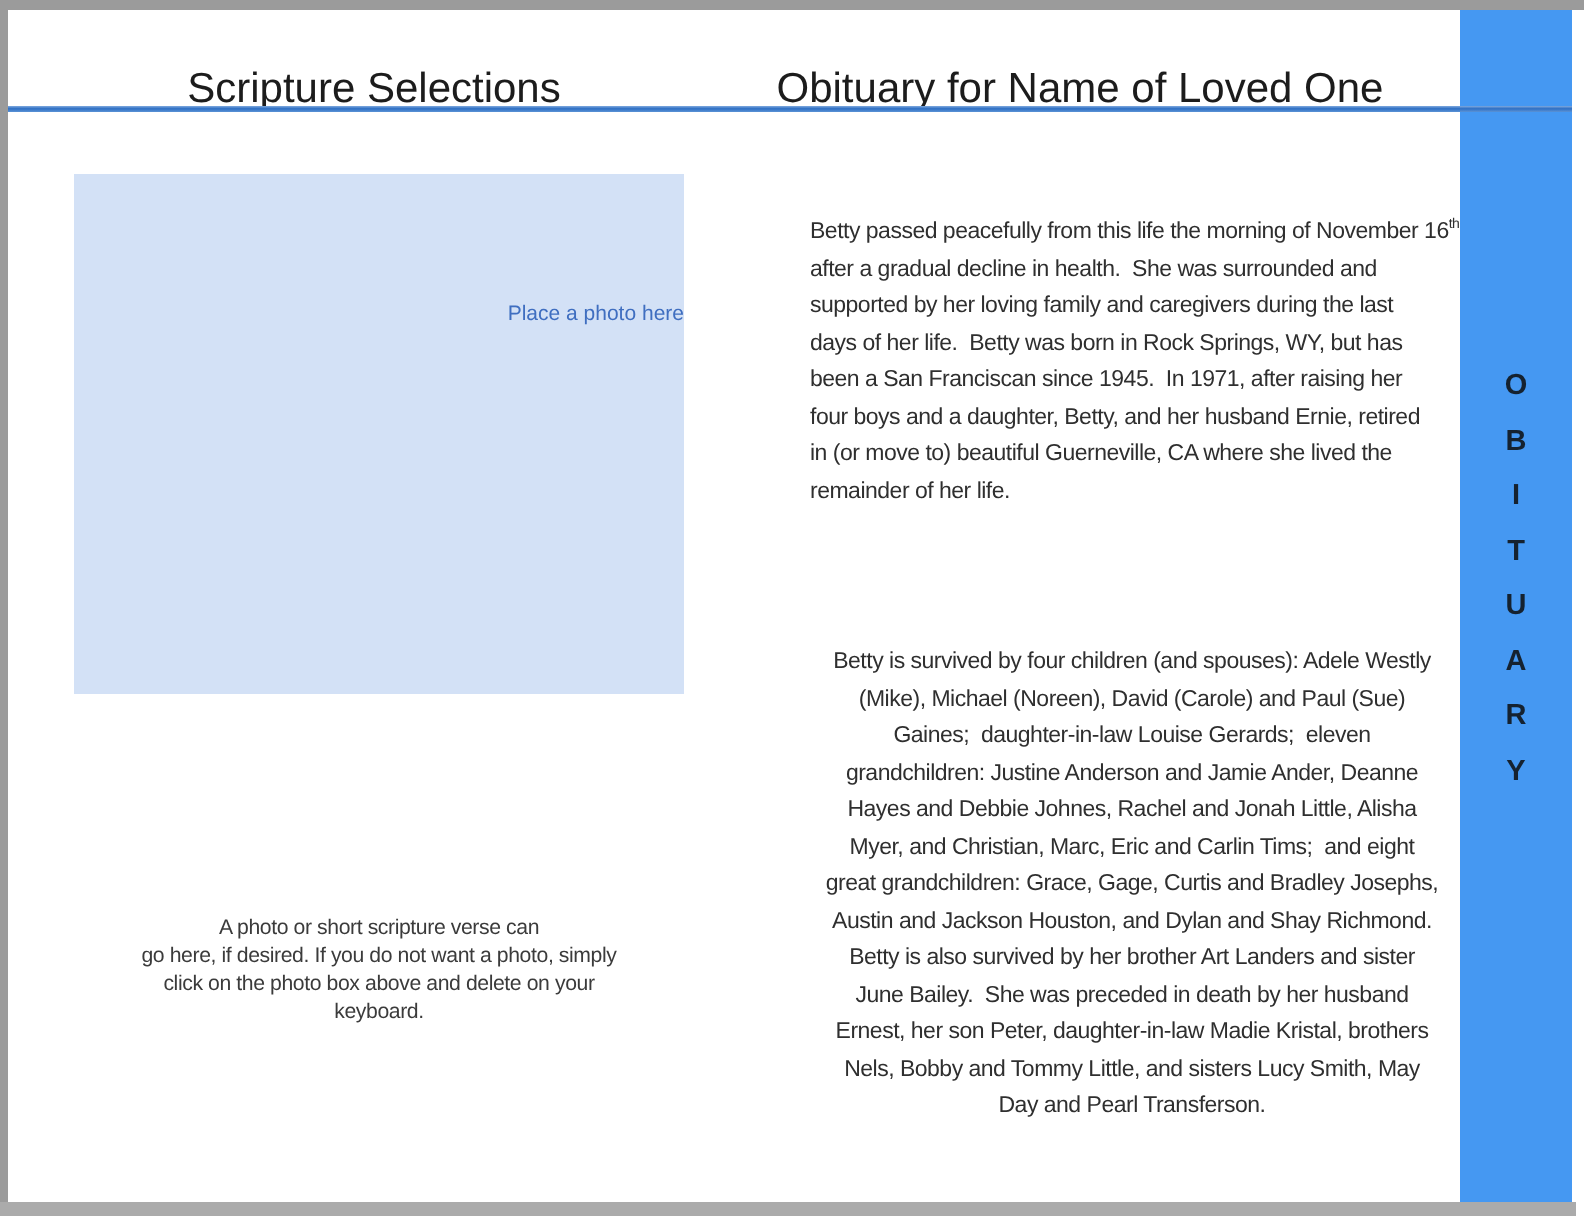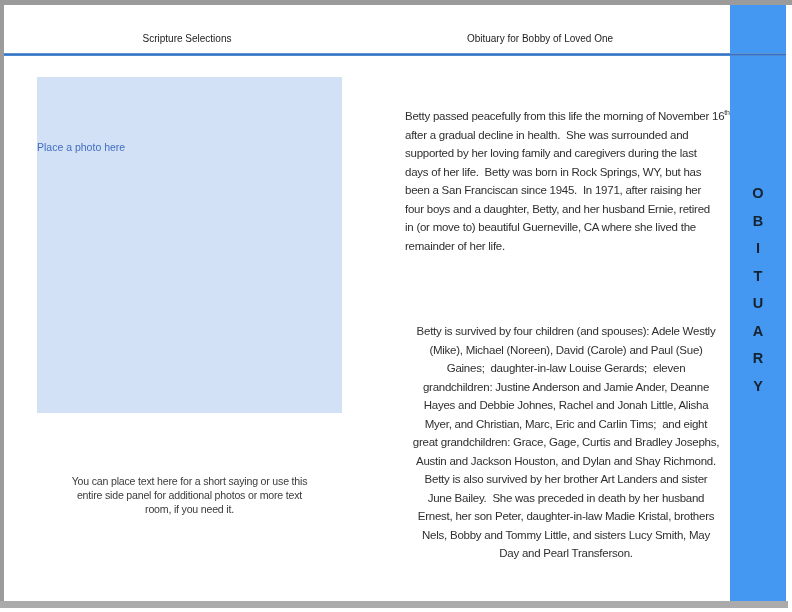--- a/index.html
+++ b/index.html
@@ -18,28 +18,28 @@
   .band-letters{
     position:absolute;left:730px;top:180px;width:56px;
     text-align:center;color:#152230;font-weight:bold;font-size:14.5px;line-height:27.5px;
   }
   .band-letters span{display:block;}
   .divider{
     position:absolute;left:4px;top:53px;width:782px;height:3px;
     background:linear-gradient(#7fa9de,#2e6fc4 45%,#5b93d6);
   }
   .hdr{
-    position:absolute;top:33px;height:20px;color:#1c1c1c;font-size:10px;
+    position:absolute;top:33px;height:20px;color:#1c1c1c;font-size:21px;
     text-align:center;white-space:nowrap;letter-spacing:0;
   }
   .hdr-left{left:12px;width:350px;}
   .hdr-right{left:366px;width:348px;}
   .photo-box{
-    position:absolute;left:37px;top:77px;width:305px;height:336px;
-    background:#d3e1f6;text-align:left;
+    position:absolute;left:37px;top:87px;width:305px;height:260px;
+    background:#d3e1f6;text-align:right;
   }
   .photo-box .ph-label{
     margin-top:64px;color:#3f6ec0;font-size:10.5px;letter-spacing:0;
   }
   .left-notes{
     position:absolute;left:27px;top:429px;width:325px;
     color:#3b3b3b;font-size:10.6px;line-height:14px;text-align:center;
     letter-spacing:-0.2px;white-space:pre;
   }
   .left-notes .note2{margin-top:17px;}
@@ -66,32 +66,33 @@
     <span>B</span>
     <span>I</span>
     <span>T</span>
     <span>U</span>
     <span>A</span>
     <span>R</span>
     <span>Y</span>
   </div>
 
   <div class="hdr hdr-left">Scripture Selections</div>
-  <div class="hdr hdr-right">Obituary for Bobby of Loved One</div>
+  <div class="hdr hdr-right">Obituary for Name of Loved One</div>
 
   <div class="divider"></div>
 
   <div class="photo-box">
     <div class="ph-label">Place a photo here</div>
   </div>
 
   <div class="left-notes">
-    <div class="note2">You can place text here for a short saying or use this
-entire side panel for additional photos or more text
-room, if you need it.</div>
+    <div class="note1">A photo or short scripture verse can
+go here, if desired. If you do not want a photo, simply
+click on the photo box above and delete on your
+keyboard.</div>
   </div>
 
   <div class="obit">
     <div class="p1"><span>Betty passed peacefully from this life the morning of November 16</span><sup>th</sup><span>
 after a gradual decline in health.  She was surrounded and
 supported by her loving family and caregivers during the last
 days of her life.  Betty was born in Rock Springs, WY, but has
 been a San Franciscan since 1945.  In 1971, after raising her
 four boys and a daughter, Betty, and her husband Ernie, retired
 in (or move to) beautiful Guerneville, CA where she lived the

